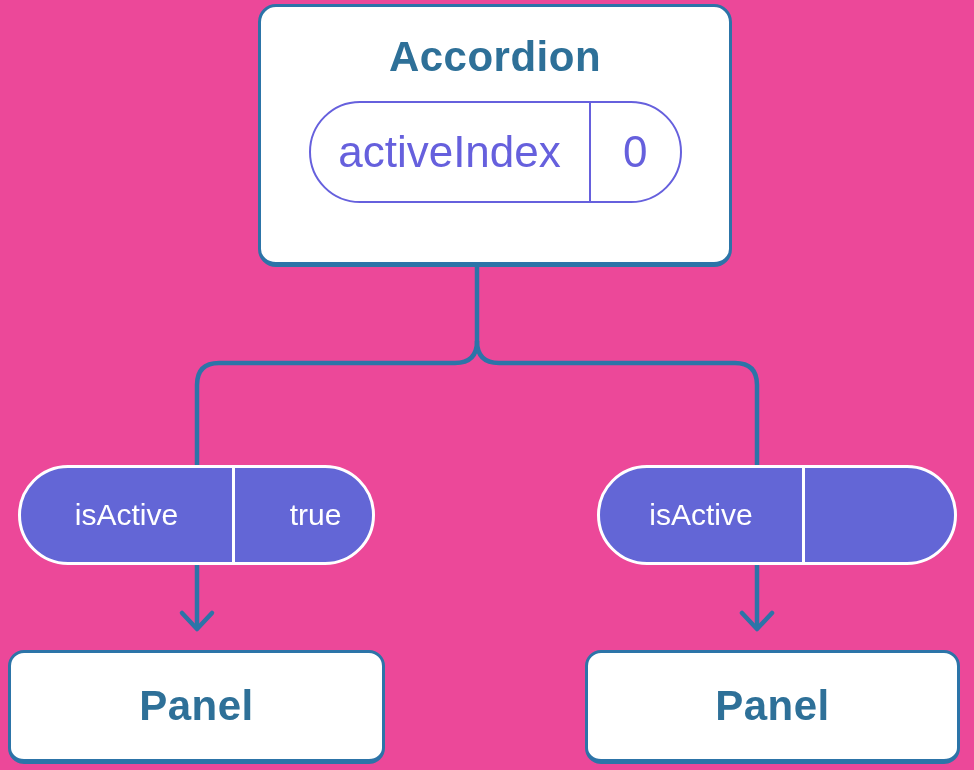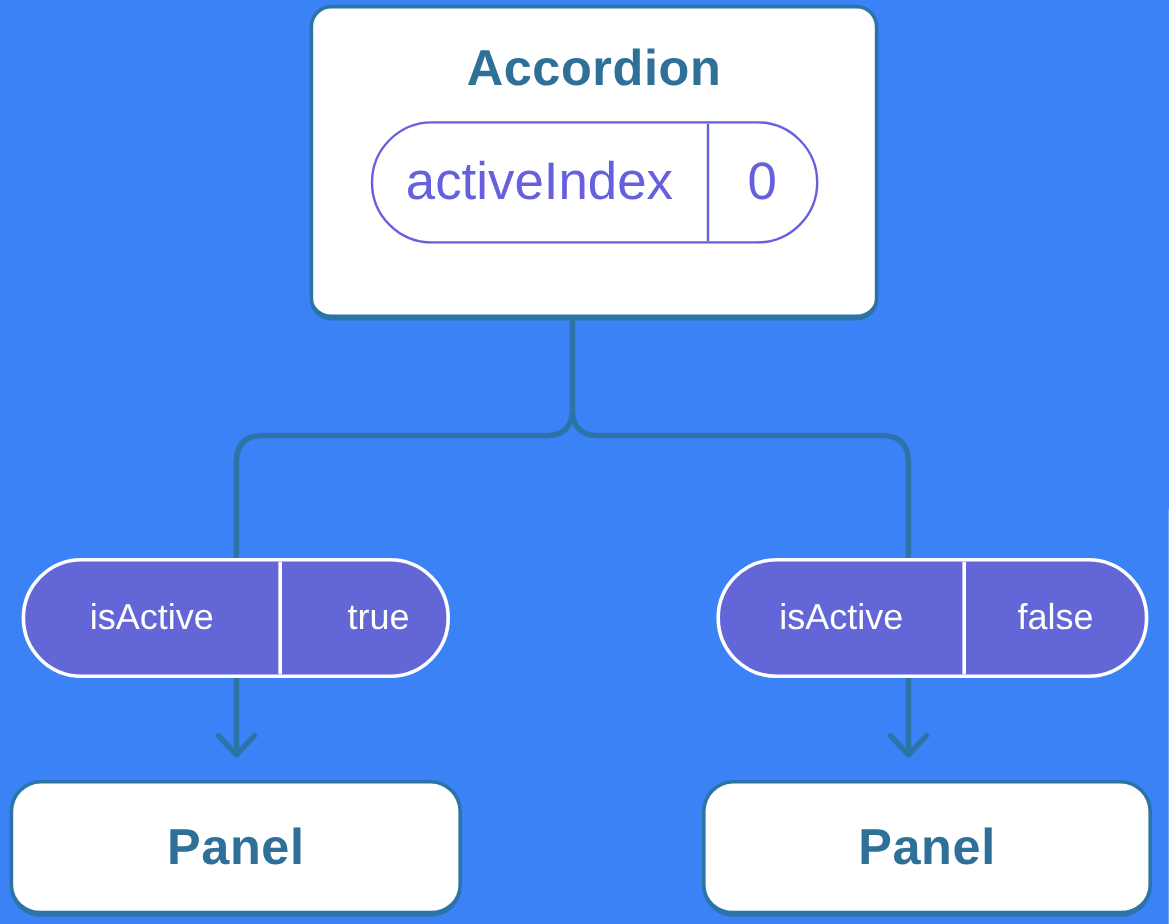--- a/index.html
+++ b/index.html
@@ -9,21 +9,21 @@
   body {
     width: 974px;
     height: 770px;
     overflow: hidden;
     font-family: "Liberation Sans", "DejaVu Sans", sans-serif;
   }
   .canvas {
     position: relative;
     width: 974px;
     height: 770px;
-    background: #3b82f6;
+    background: #ec4899;
   }
   
   .connectors {
     position: absolute;
     inset: 0;
     z-index: 1;
   }
   .node-box {
     position: absolute;
     z-index: 2;
@@ -103,21 +103,21 @@
   }
   .prop-pill-left { left: 18px; width: 357px; }
   .prop-pill-left .cell-name { width: 211px; }
   .prop-pill-left .cell-value { flex: 1; padding-left: 24px; }
   .prop-pill-right { left: 597px; width: 360px; }
   .prop-pill-right .cell-name { width: 202px; }
   .prop-pill-right .cell-value { flex: 1; }
   .panel-box {
     top: 650px;
     height: 114px;
-    border-radius: 26px;
+    border-radius: 16px;
     justify-content: center;
   }
   .panel-left { left: 8px; width: 377px; }
   .panel-right { left: 585px; width: 375px; }
 </style>
 </head>
 <body>
 
 <div class="canvas">
 
@@ -143,21 +143,20 @@
 
   <div class="prop-pill prop-pill-left">
     <div class="pill-cell cell-name">isActive</div>
     <div class="pill-divider"></div>
     <div class="pill-cell cell-value">true</div>
   </div>
 
   <div class="prop-pill prop-pill-right">
     <div class="pill-cell cell-name">isActive</div>
     <div class="pill-divider"></div>
-    <div class="pill-cell cell-value">false</div>
   </div>
 
   <div class="node-box panel-box panel-left">
     <div class="node-title">Panel</div>
   </div>
 
   <div class="node-box panel-box panel-right">
     <div class="node-title">Panel</div>
   </div>
 

